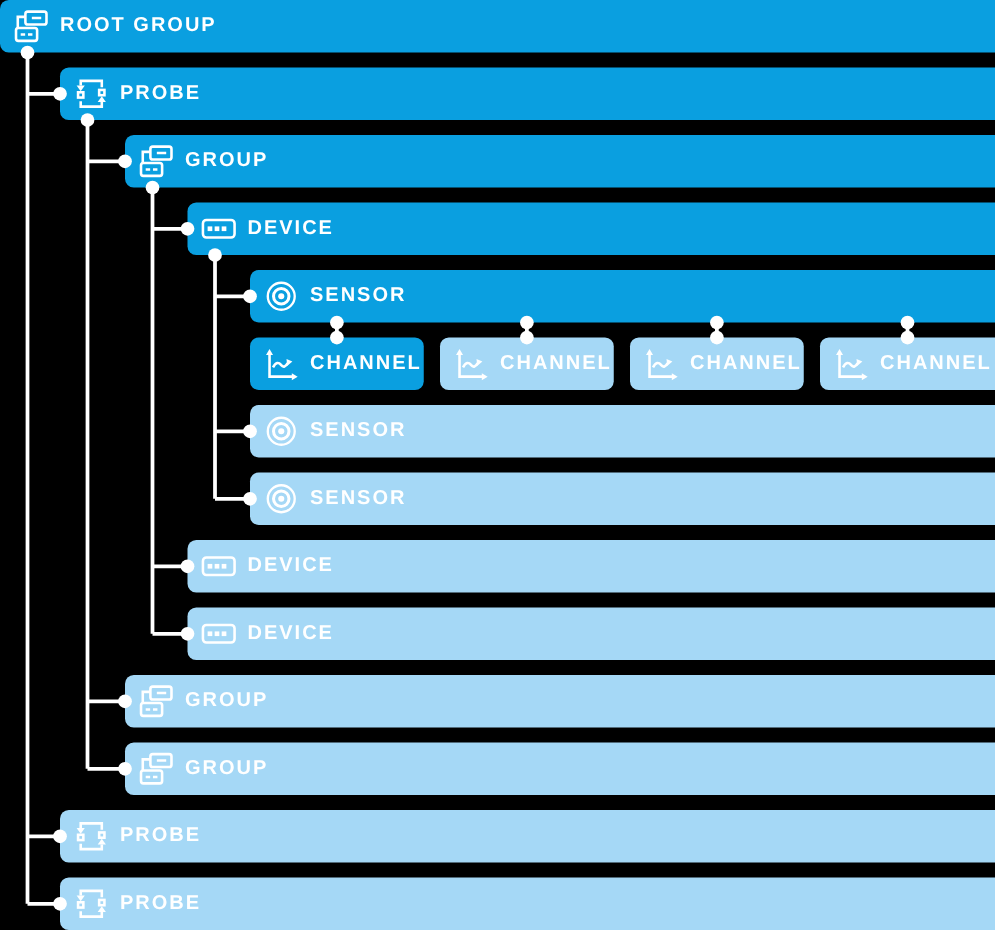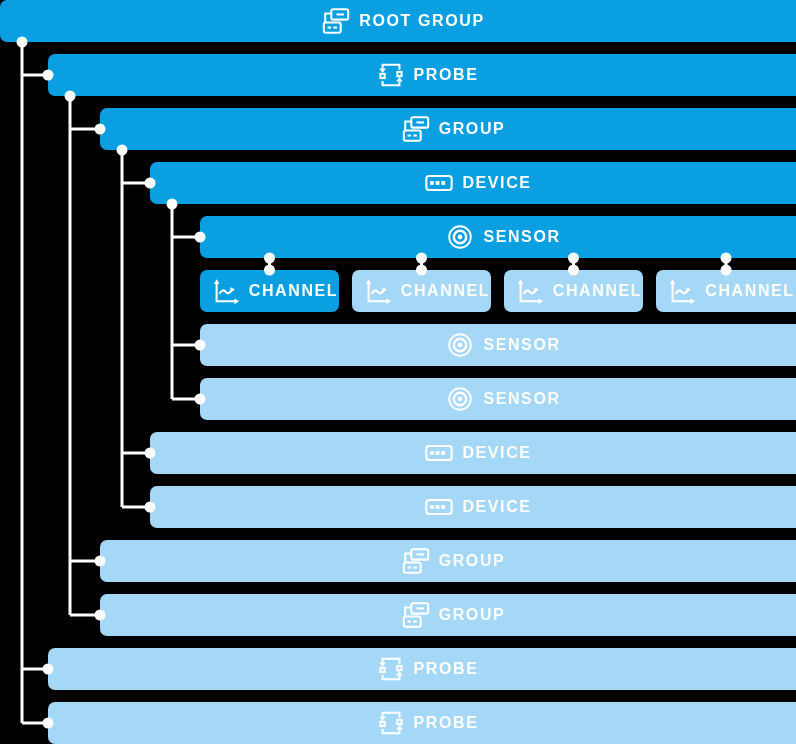--- a/index.html
+++ b/index.html
@@ -12,21 +12,20 @@
   svg.overlay { position:absolute; left:0; top:0; width:796px; height:744px; pointer-events:none; }
   #lines { z-index:1; }
   #dots  { z-index:3; }
   .bar {
     position:absolute; height:42px; z-index:2;
     display:flex; align-items:center;
     padding-left:10px;
     color:var(--text,#fff);
     border-radius:7px 0 0 7px;
     cursor:default;
-    justify-content:center;
   }
   .bar.dark  { background:var(--primary,#0a9fe0); }
   .bar.light { background:var(--light,#a5d8f6); }
   .bar.channel { border-radius:7px; }
   .bar.channel.flush { border-radius:7px 0 0 7px; }
   .bar .icon { width:30px; height:30px; flex:0 0 30px; display:flex; align-items:center; justify-content:center; }
   .bar .icon svg { width:30px; height:30px; display:block; }
   .bar .label {
     margin-left:8px;
     font-size:16px; font-weight:700; letter-spacing:1.6px;

